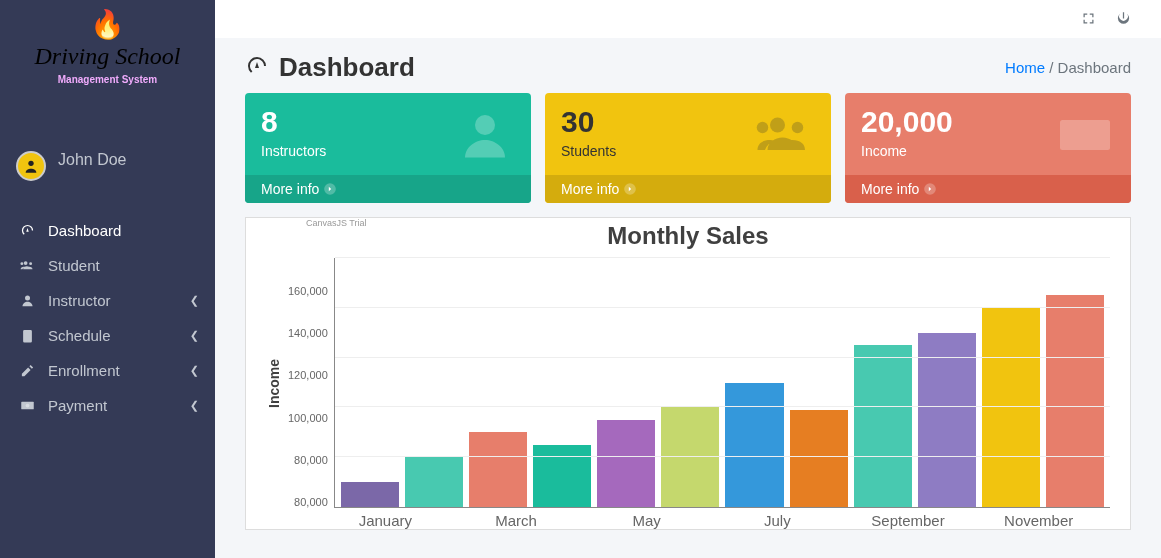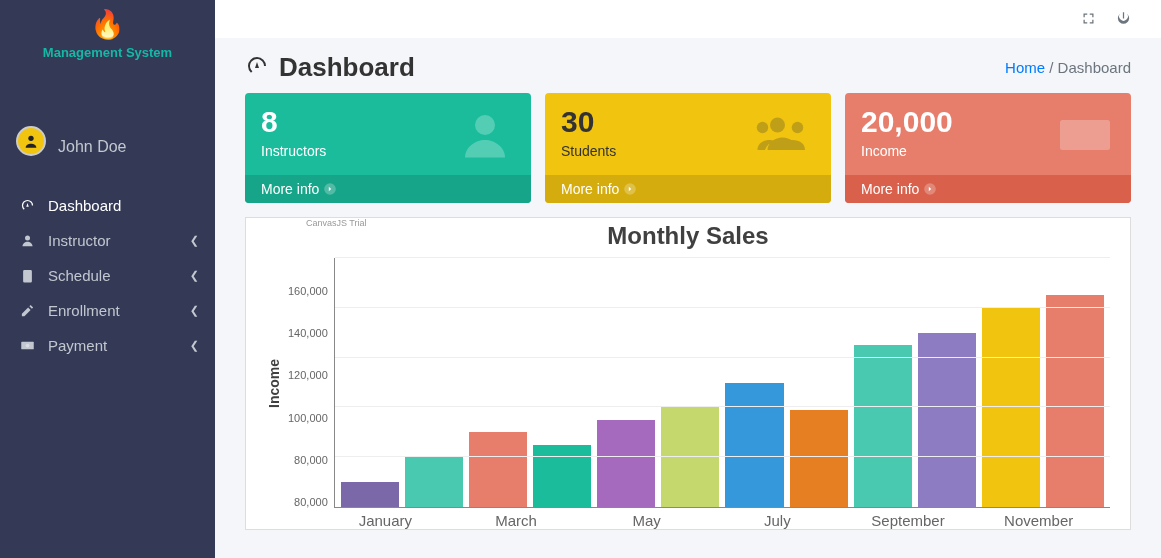--- a/index.html
+++ b/index.html
@@ -2,22 +2,22 @@
 <html><head>
 <meta charset="utf-8">
 <style>
 *{margin:0;padding:0;box-sizing:border-box;font-family:'Segoe UI',Tahoma,sans-serif;}
 body{background:#f4f6f9;width:1161px;height:558px;overflow:hidden;display:flex;}
 .sidebar{width:215px;background:#343a56;color:#c2c7d0;height:558px;flex-shrink:0;}
 .logo{padding:8px 10px 12px;text-align:center;}
 .logo-img{display:inline-block;}
 .flame{color:#f39c12;font-size:28px;}
 .brand-title{font-family:'Brush Script MT',cursive;font-style:italic;font-size:24px;color:#000;margin-top:2px;}
-.brand-sub{color:#14b8a6;font-size:13px;font-weight:600;margin-top:4px;}
-.user{display:flex;align-items:flex-end;padding:14px 16px;margin-top:40px;margin-bottom:18px;}
+.brand-sub{color:#f0abfc;font-size:10px;font-weight:600;margin-top:4px;}
+.user{display:flex;align-items:flex-start;padding:14px 16px;margin-top:40px;margin-bottom:18px;}
 .avatar{width:30px;height:30px;border-radius:50%;background:#f1c40f;border:2px solid #ccc;display:flex;align-items:center;justify-content:center;margin-right:12px;}
 .avatar svg{width:16px;height:16px;}
 .menu{list-style:none;}
 .menu-item{display:flex;align-items:center;padding:9px 16px;cursor:pointer;font-size:15px;}
 .menu-item.active{color:#fff;}
 .menu-item .ico{width:22px;margin-right:10px;display:inline-flex;justify-content:center;}
 .menu-item .chev{margin-left:auto;font-size:11px;}
 .content{flex:1;display:flex;flex-direction:column;}
 .topbar{background:#fff;height:38px;display:flex;align-items:center;justify-content:flex-end;padding:0 30px;}
 .topbtn{color:#6c757d;margin-left:20px;cursor:pointer;font-size:15px;}
@@ -53,39 +53,51 @@
 .icon-svg{width:1em;height:1em;vertical-align:-0.12em;fill:currentColor;}
 </style>
 </head>
 <body>
 
 <aside class="sidebar">
   <div class="logo">
     <div class="logo-img">
       <span class="flame">🔥</span>
     </div>
+    <div class="brand-title">Driving School</div>
     <div class="brand-sub">Management System</div>
   </div>
   <div class="user">
     <div class="avatar">
       <svg viewBox="0 0 24 24">
           <circle cx="12" cy="8" r="4" fill="#222"></circle>
           <path d="M4 22c0-4 4-6 8-6s8 2 8 6" fill="#222"></path>
         </svg>
     </div>
     <span>John Doe</span>
   </div>
   <ul class="menu" id="menu">
       <li class="menu-item active">
         <span class="ico">
           <svg class="icon-svg" viewBox="0 0 24 24">
             <path d="M12 3a9 9 0 0 0-9 9 9 9 0 0 0 3 6.7l1.4-1.4A7 7 0 1 1 19 12h2a9 9 0 0 0-9-9zm0 5l-2 6h4l-2-6z"></path>
           </svg>
         </span>
         <span>Dashboard</span>
+      </li>
+      <li class="menu-item">
+        <span class="ico">
+          <svg class="icon-svg" viewBox="0 0 24 24">
+            <circle cx="9" cy="8" r="3"></circle>
+            <circle cx="17" cy="9" r="2.3"></circle>
+            <circle cx="3" cy="9" r="2.3"></circle>
+            <path d="M1 18c0-2.5 2-4 5-4 .7 0 1.3.1 1.9.3A6 6 0 0 0 4 18H1zm4 0c0-3 3-5 6-5s6 2 6 5H5zm12 0a6 6 0 0 0-3.9-3.7c.6-.2 1.2-.3 1.9-.3 3 0 5 1.5 5 4h-3z"></path>
+          </svg>
+        </span>
+        <span>Student</span>
       </li>
       <li class="menu-item">
         <span class="ico">
           <svg class="icon-svg" viewBox="0 0 24 24">
             <circle cx="12" cy="8" r="4"></circle>
             <path d="M4 21c0-4 4-7 8-7s8 3 8 7H4z"></path>
           </svg>
         </span>
         <span>Instructor</span>
         <span class="chev">❮</span>

